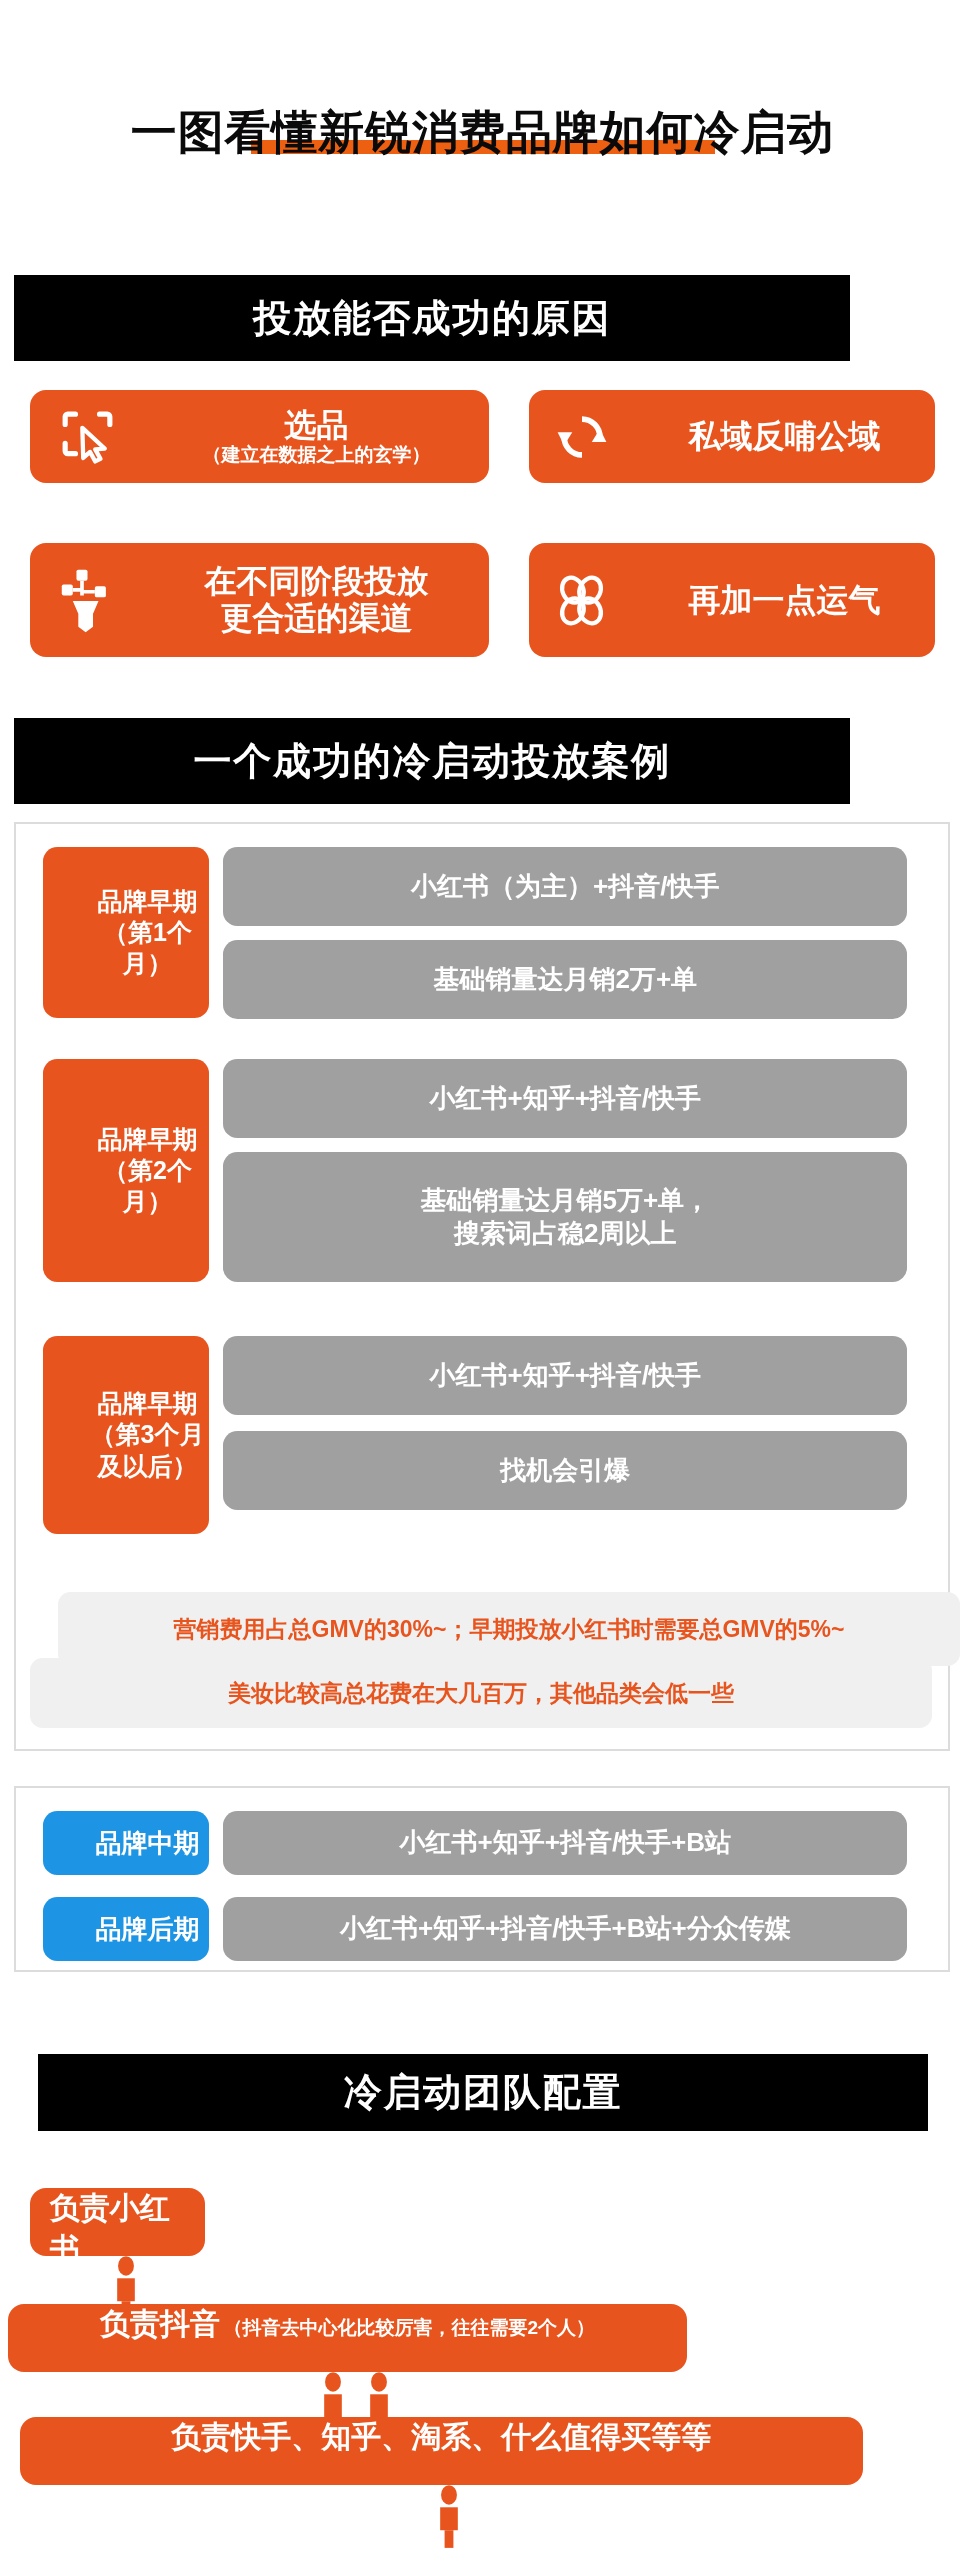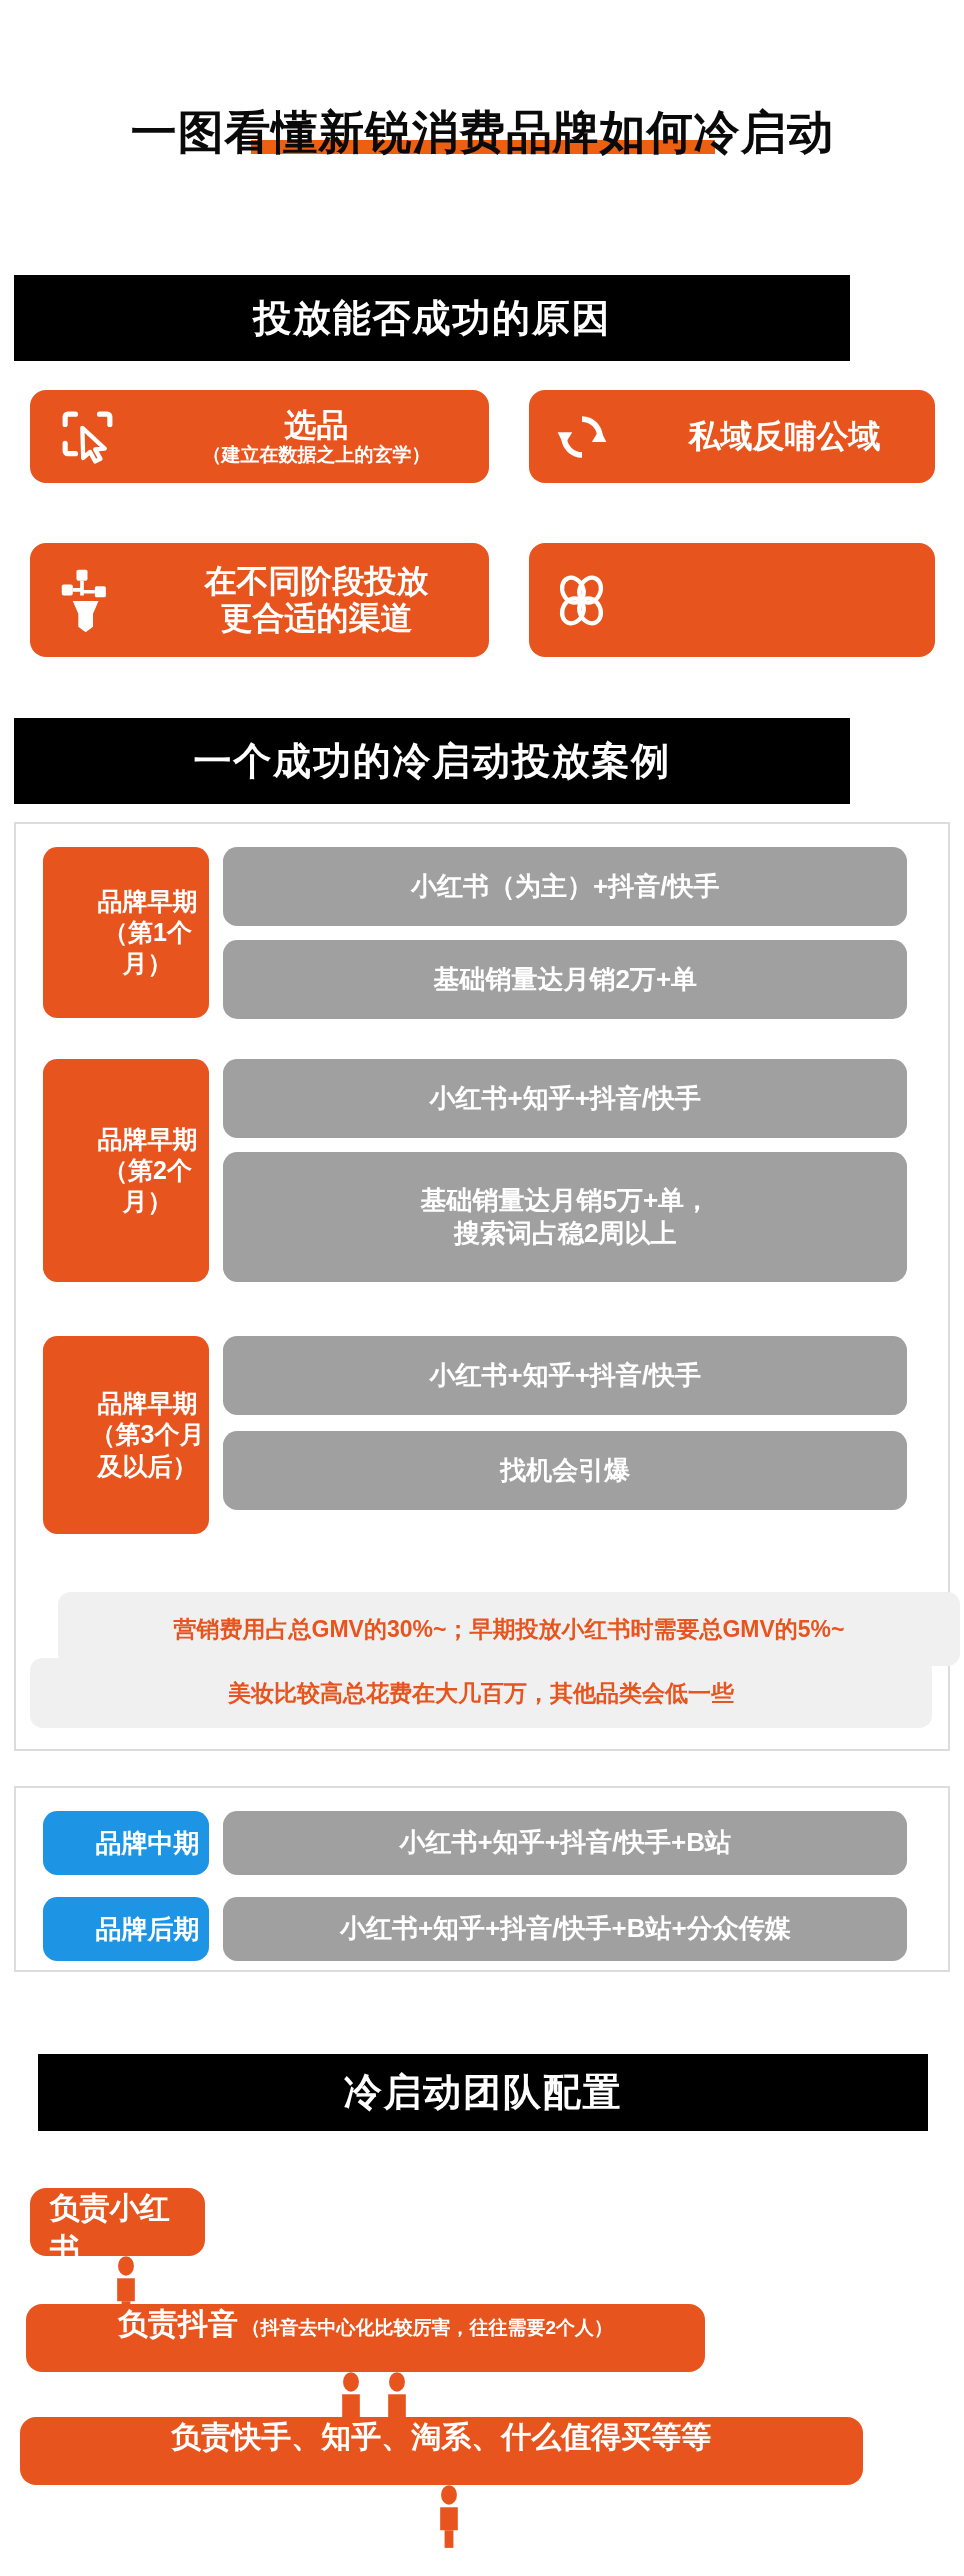--- a/index.html
+++ b/index.html
@@ -157,21 +157,21 @@
     color: #ffffff;
     display: flex; align-items: baseline; justify-content: center;
     padding: 0 19.7px;
   }
   .t-main { font-size: 30px; font-weight: bold; }
   .t-sub  { font-size: 19px; font-weight: bold; margin-left: 3.6px; }
   .people { display: flex; align-items: flex-end; margin-left: 16px; }
   .people svg { display: block; }
 
   .trow1 { top: 2188px; left: 30px; }
-  .trow2 { top: 2304px; left: 26px; }
+  .trow2 { top: 2304px; left: 8px; }
   .trow3 { top: 2417px; left: 19.7px; }
   .trow1 .tcard { width: 175px; height: 68px; }
   .trow2 .tcard { width: 679px; height: 68px; }
   .trow3 .tcard { width: 843px; height: 68px; }
 </style>
 </head>
 <body>
 
 <div class="page">
 
@@ -230,20 +230,23 @@
   </div>
 
   <div class="rcard rcard-4">
     <span class="ico">
       <svg width="55" height="55" viewBox="0 0 64 64">
         <ellipse cx="22" cy="20" rx="12" ry="15" transform="rotate(-25 22 20)" fill="none" stroke="#fff" stroke-width="5"></ellipse>
         <ellipse cx="42" cy="20" rx="12" ry="15" transform="rotate(25 42 20)" fill="none" stroke="#fff" stroke-width="5"></ellipse>
         <ellipse cx="22" cy="44" rx="12" ry="15" transform="rotate(25 22 44)" fill="none" stroke="#fff" stroke-width="5"></ellipse>
         <ellipse cx="42" cy="44" rx="12" ry="15" transform="rotate(-25 42 44)" fill="none" stroke="#fff" stroke-width="5"></ellipse>
       </svg>
+    </span>
+    <span class="rtext">
+      <span class="rc-main">再加一点运气</span>
     </span>
   </div>
 
   <div class="banner banner-2">一个成功的冷启动投放案例</div>
 
   <div class="case-box case-box-1"></div>
 
   <div class="stage-row row1">
     <div class="stage-label orange">
       <span>品牌早期</span>

